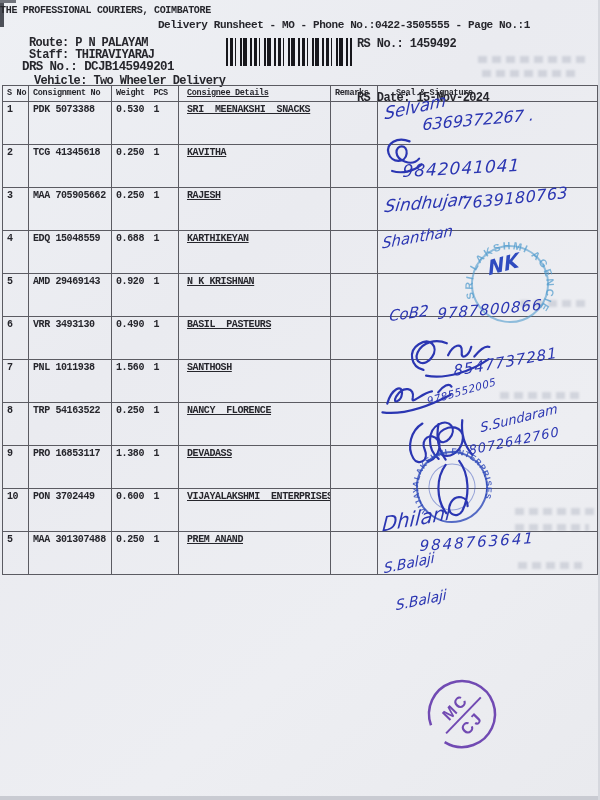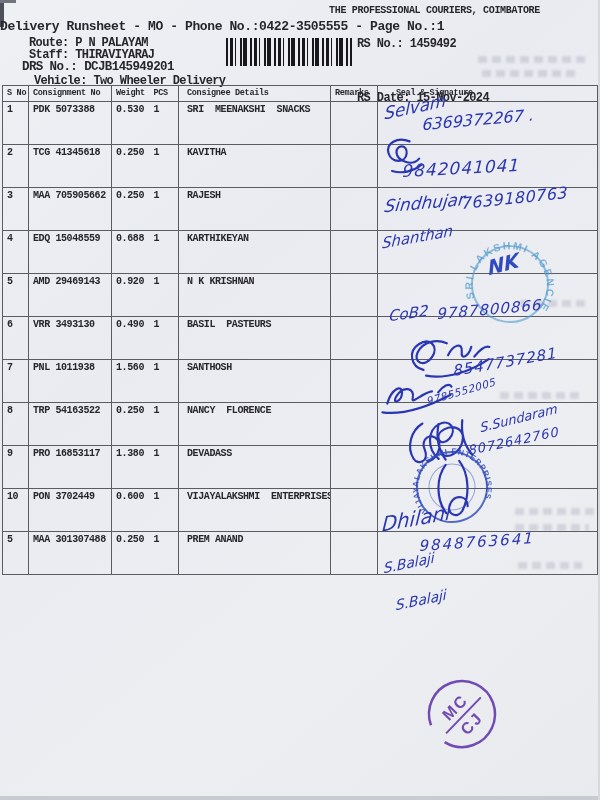--- a/index.html
+++ b/index.html
@@ -8,24 +8,24 @@
     background:linear-gradient(140deg,#eef0f4 0%,#eaebf0 35%,#edeef2 70%,#e9eaee 100%);
     font-family:"Liberation Mono","DejaVu Sans Mono",monospace;
     color:#26262c;
   }
   .edge{position:absolute;}
   .edge-left{left:0;top:0;width:4px;height:27px;background:#4d5058;}
   .edge-top{left:0;top:0;width:16px;height:3px;background:#71747c;}
   .edge-bottom{left:0;bottom:0;width:600px;height:4px;background:#c9cbd2;}
   .edge-right{right:0;top:0;width:2px;height:800px;background:#d6d8de;}
 
-  .title{position:absolute;left:0;top:5px;width:540px;text-align:right;
+  .title{position:absolute;left:0;top:5px;width:540px;text-align:left;
          font-size:10px;font-weight:bold;letter-spacing:-0.3px;}
-  .subtitle{position:absolute;left:0;top:19px;width:530px;text-align:left;
-         font-size:13px;font-weight:bold;letter-spacing:-0.4px;}
+  .subtitle{position:absolute;left:0;top:19px;width:530px;text-align:right;
+         font-size:11px;font-weight:bold;letter-spacing:-0.4px;}
 
   .meta{position:absolute;left:0;top:0;width:600px;font-size:12px;font-weight:bold;letter-spacing:-0.6px;}
   .meta .line{position:absolute;white-space:nowrap;}
   .m-route{left:29px;top:36px;}
   .m-staff{left:29px;top:48px;}
   .m-drs{left:22px;top:60px;font-size:12.5px;}
   .m-vehicle{left:34px;top:74px;}
   .m-rsno{left:357px;top:37px;}
   .m-rsdate{left:357px;top:50px;margin-top:41px;}
 
@@ -37,21 +37,21 @@
   table.sheet{position:absolute;left:2px;top:85px;width:595px;border-collapse:collapse;table-layout:fixed;}
   table.sheet th,table.sheet td{
     border:1px solid #5b5b62;vertical-align:top;overflow:hidden;
     font-weight:bold;white-space:pre;padding:2px 2px 0 4px;}
   table.sheet th{font-size:8.5px;letter-spacing:-0.3px;height:13px;text-align:left;}
   table.sheet td{font-size:10px;letter-spacing:-0.4px;height:40px;}
   col.c-sno{width:26px;}col.c-con{width:83px;}col.c-wt{width:34px;}col.c-pcs{width:33px;}
   col.c-name{width:152px;}col.c-rem{width:47px;}col.c-seal{width:220px;}
   .b-wt{border-right:none !important;}
   .b-pcs{border-left:none !important;padding-left:8px !important;}
-  .h-name,.d-name{padding-left:8px !important;}
+  .h-name,.d-name{padding-left:8px !important;text-decoration:underline;}
   .h-seal{padding-left:18px !important;}
 
   .overlay{position:absolute;left:0;top:0;width:600px;height:800px;pointer-events:none;}
   .sig{position:absolute;color:#2b36b2;font-family:"DejaVu Sans",sans-serif;
        font-style:italic;white-space:nowrap;transform-origin:left top;}
   .scribble{position:absolute;color:#2b36b2;transform-origin:left top;}
   .scribble path{fill:none;stroke:currentColor;stroke-width:2.2;stroke-linecap:round;}
   .stamp{position:absolute;transform-origin:center;}
   .ghost{position:absolute;height:7px;filter:blur(1.2px);opacity:.45;
     background:repeating-linear-gradient(90deg,rgba(120,128,150,.5) 0 9px,transparent 9px 14px);}

